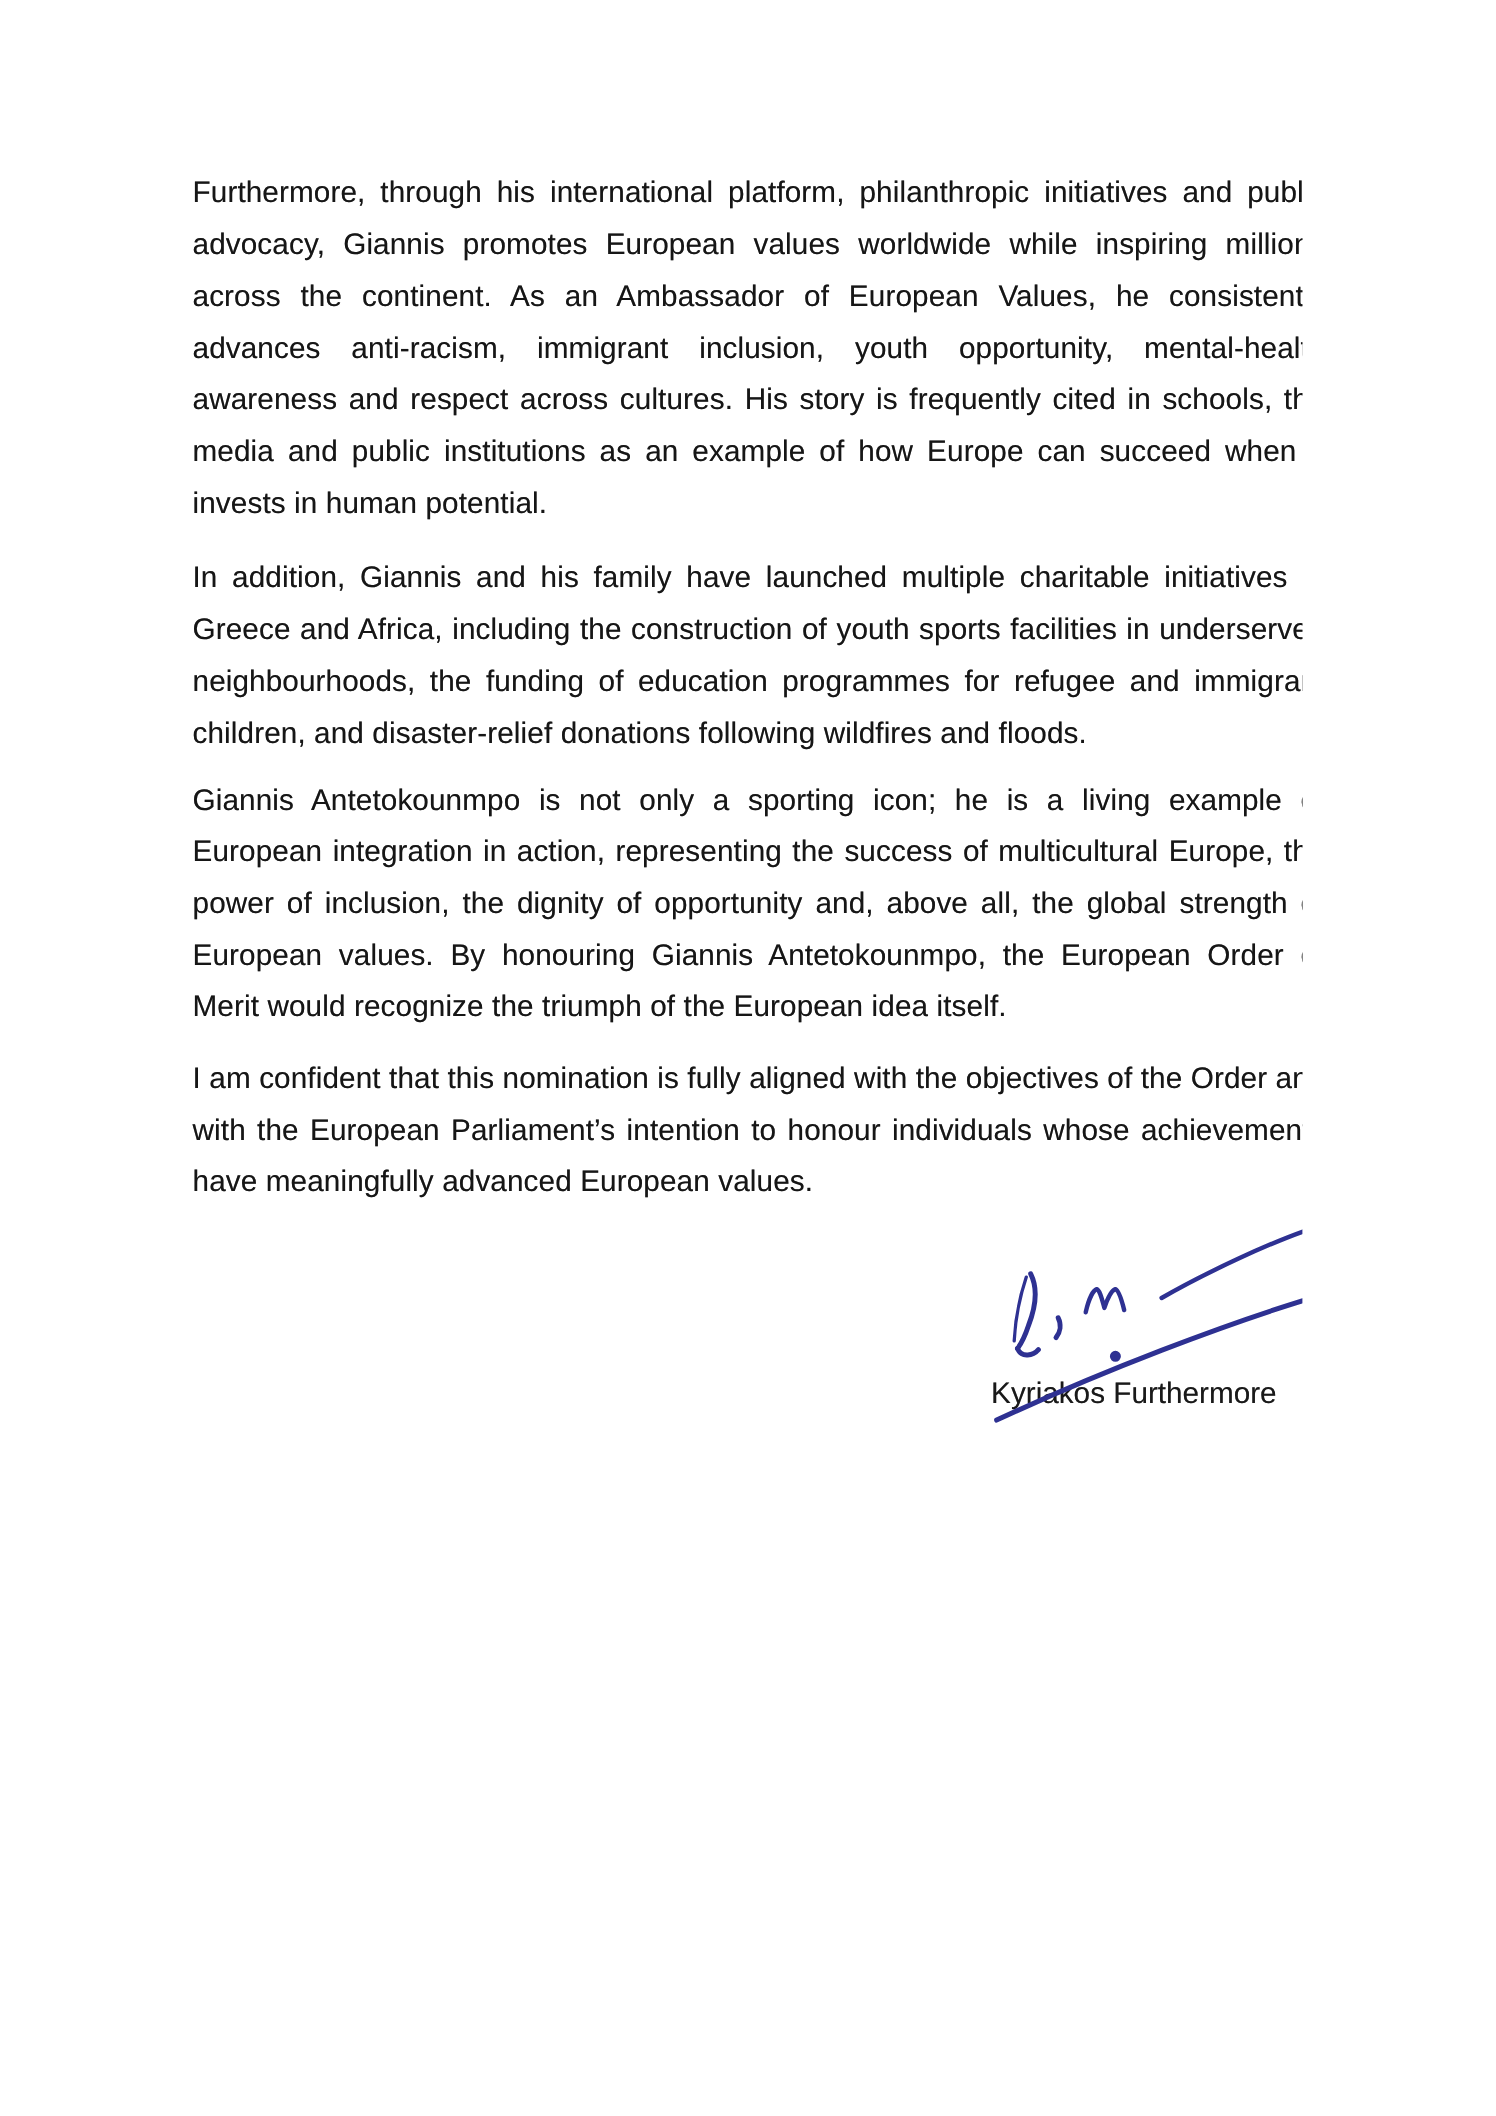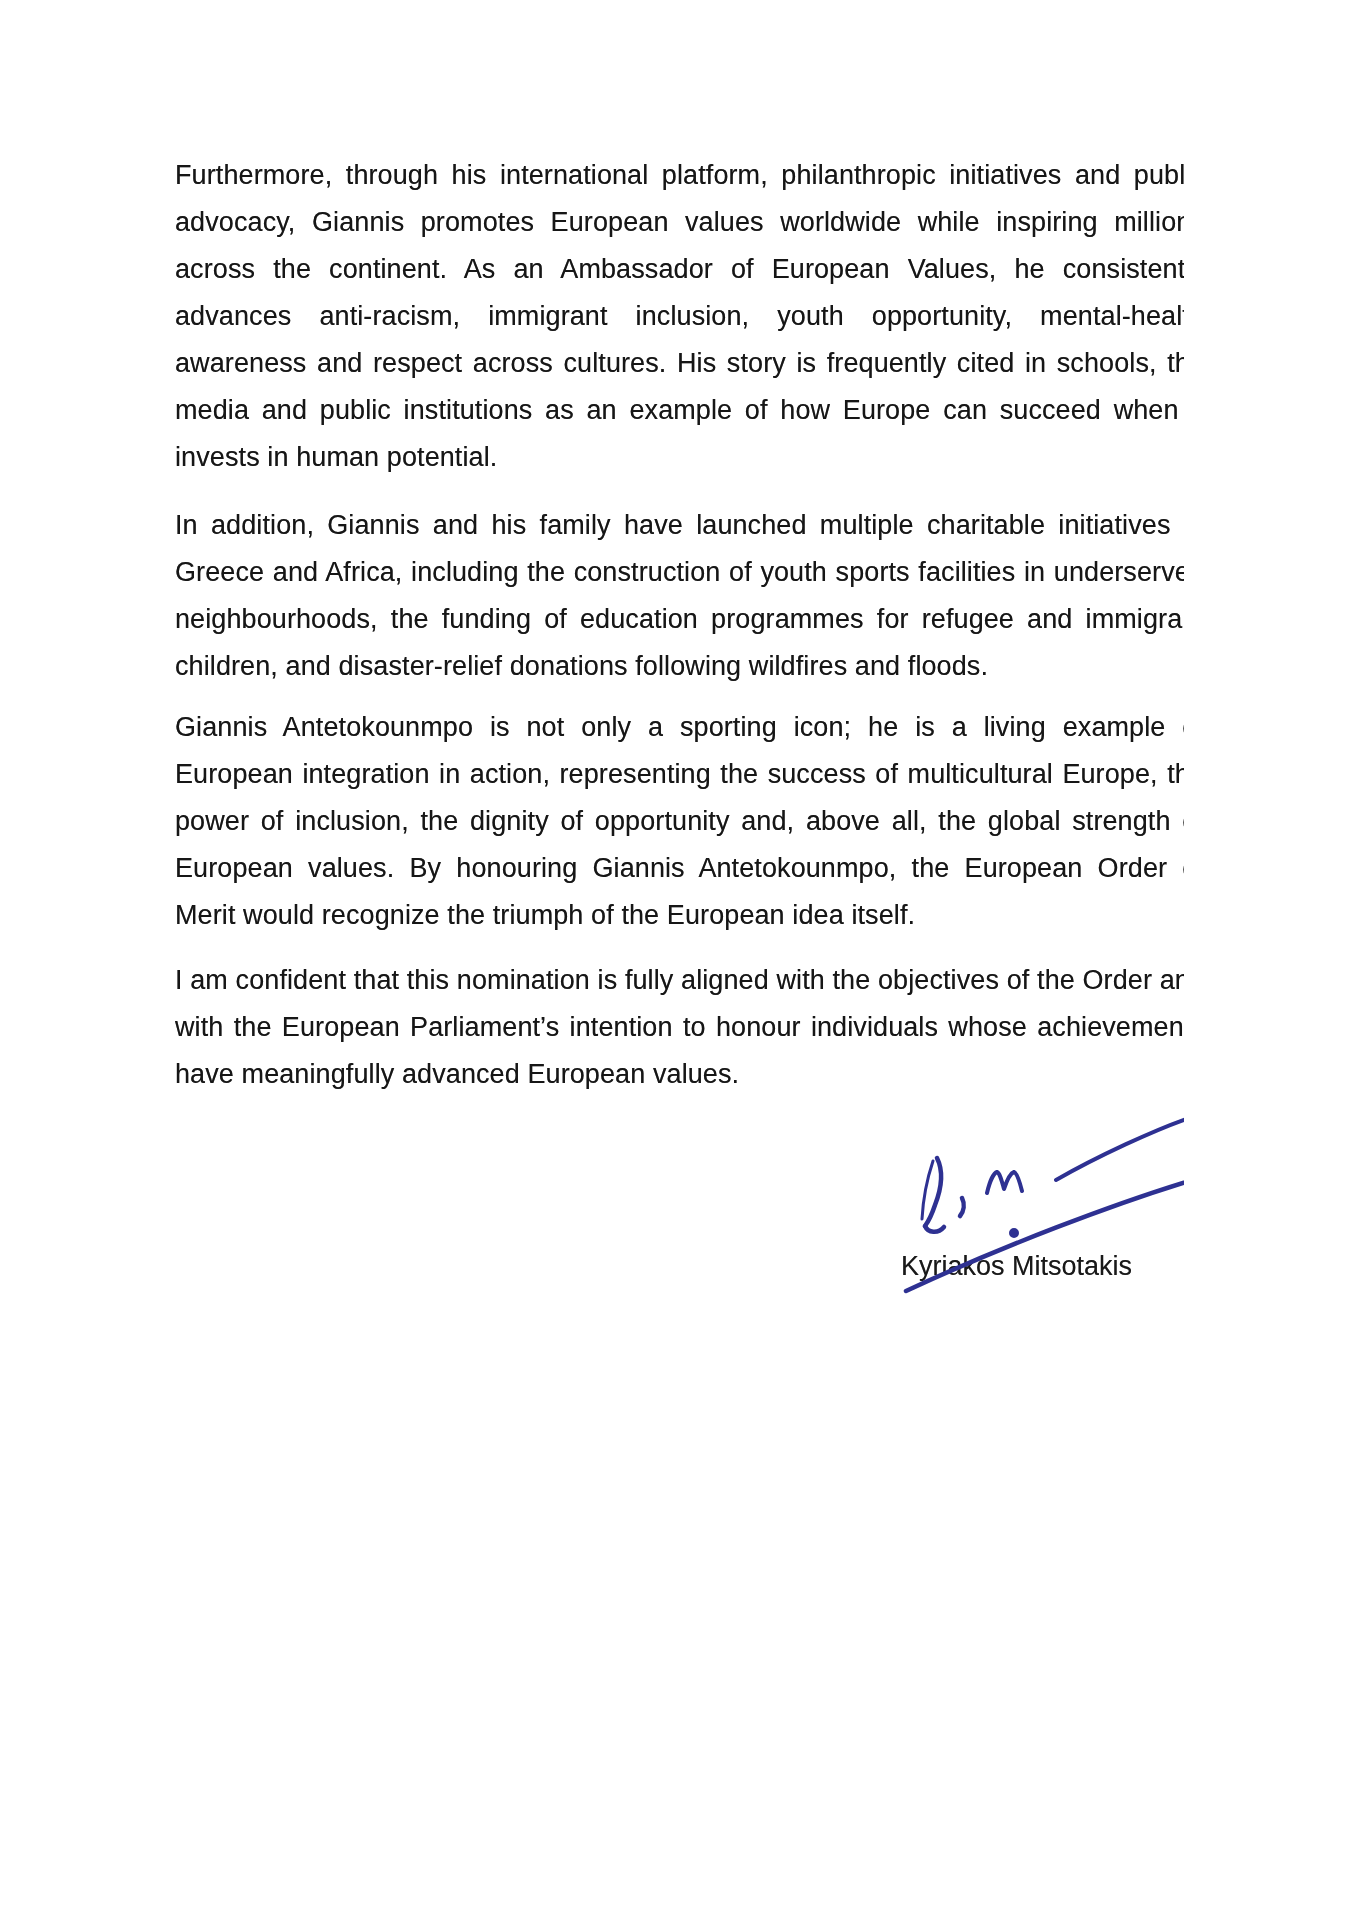--- a/index.html
+++ b/index.html
@@ -82,17 +82,17 @@
       <path d="M109,110 C112,97 116,90 119,89 C122,90 124,99 126,106 C129,97 133,90 136,89 C139,90 142,100 144,108"></path>
 
       <path d="M178,97 C218,74 278,46 314,34 C318,33 319,36 317,41"></path>
 
       <path d="M28,208 C118,166 238,119 331,92 C337,90 339,93 335,98" stroke-width="4.5"></path>
 
       <circle cx="136" cy="150" r="3" fill="#2e3192"></circle>
     </g>
   </svg>
 
-  <div class="signatory-name">Kyriakos Mitsotakis</div>
+  <div class="signatory-name">Kyriakos Furthermore</div>
 
   <div class="page-number">2</div>
 
 </div>
 
 </body></html>

